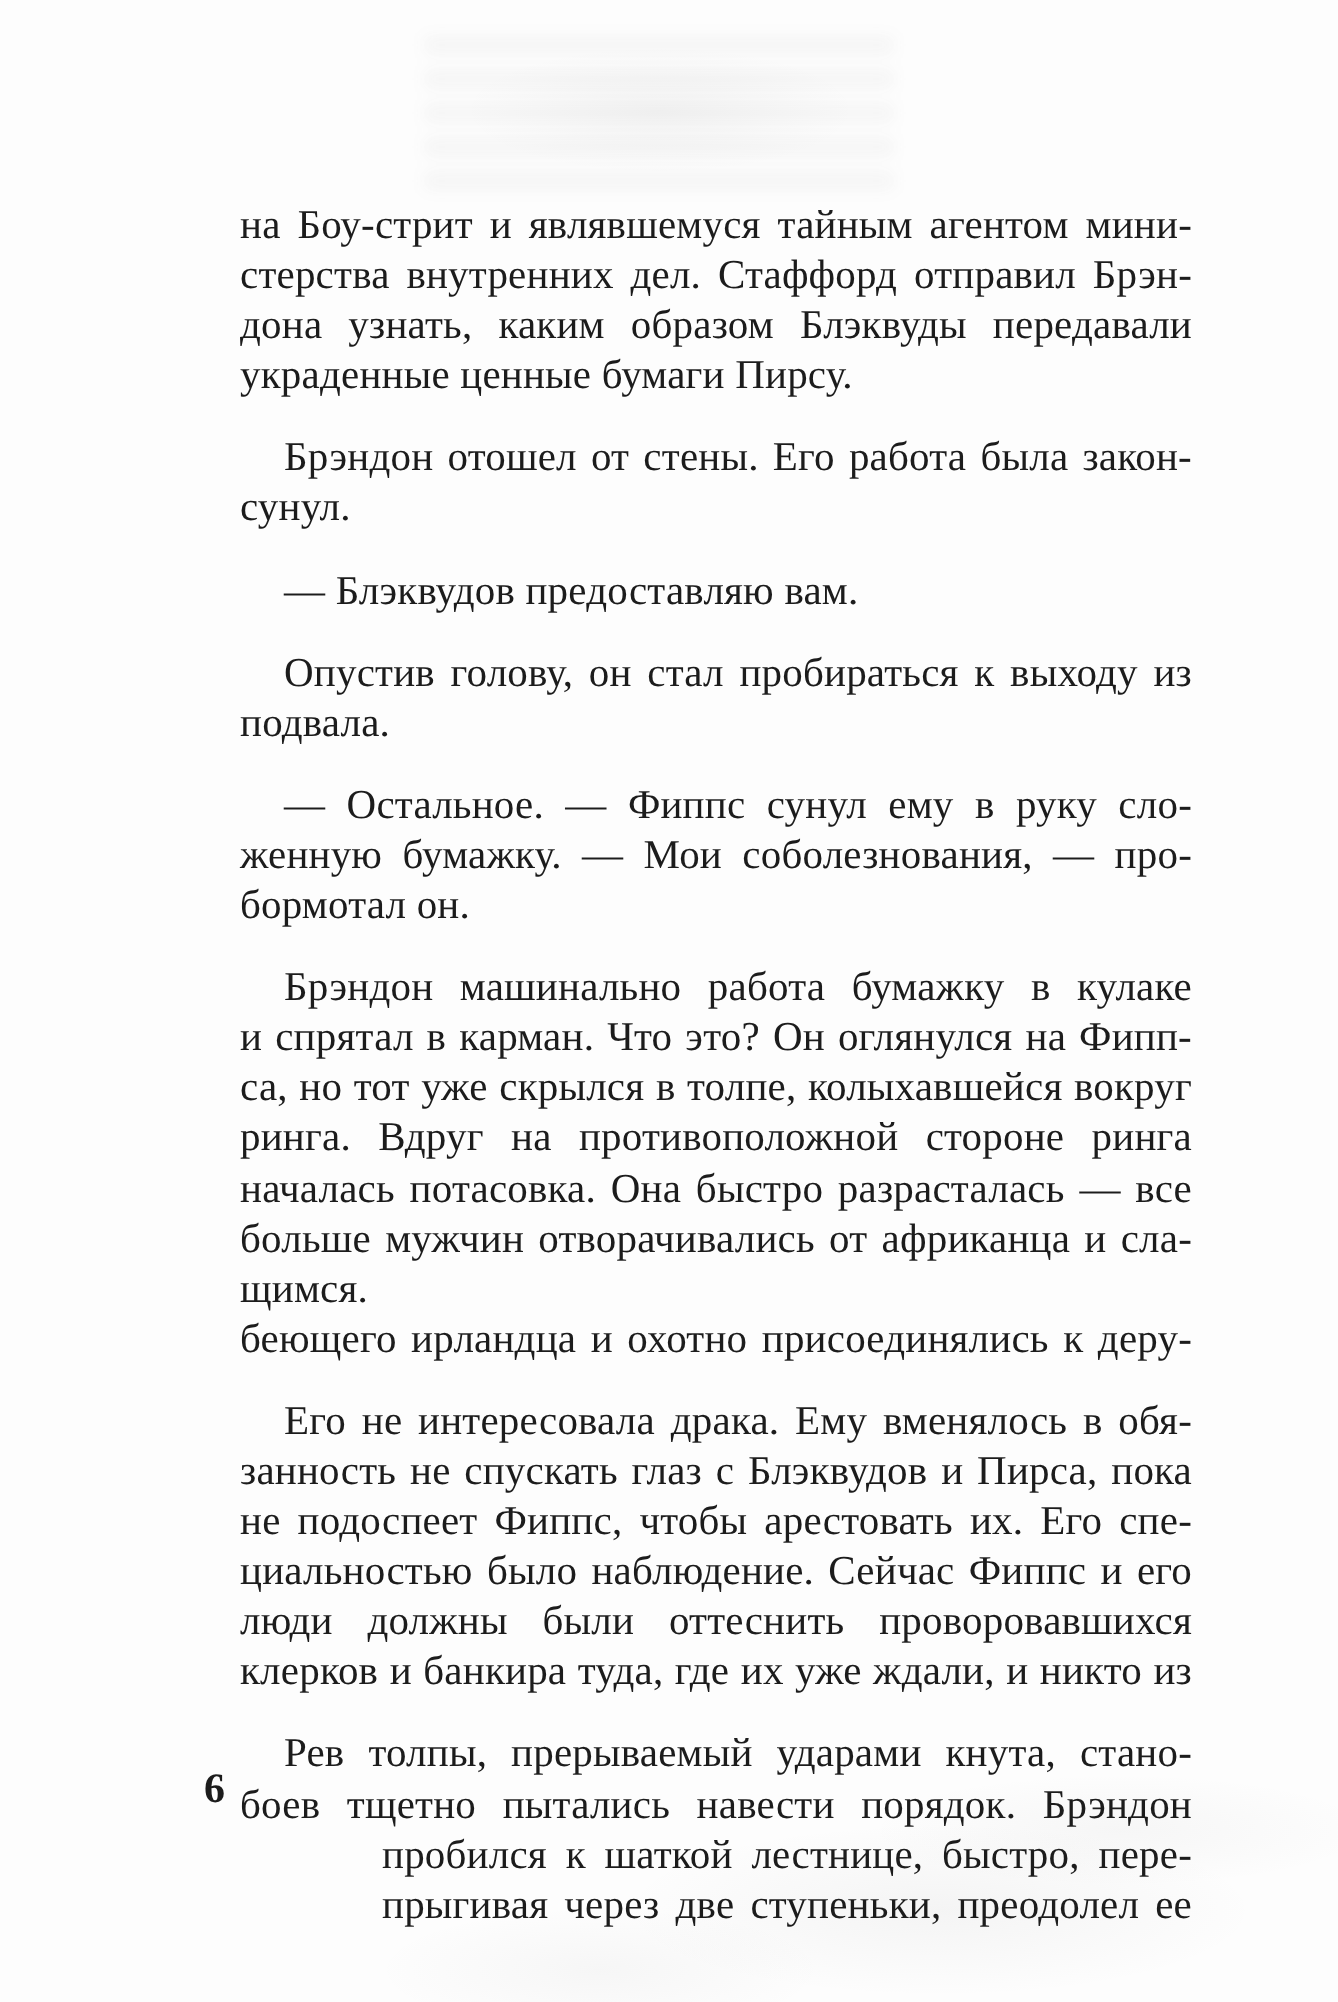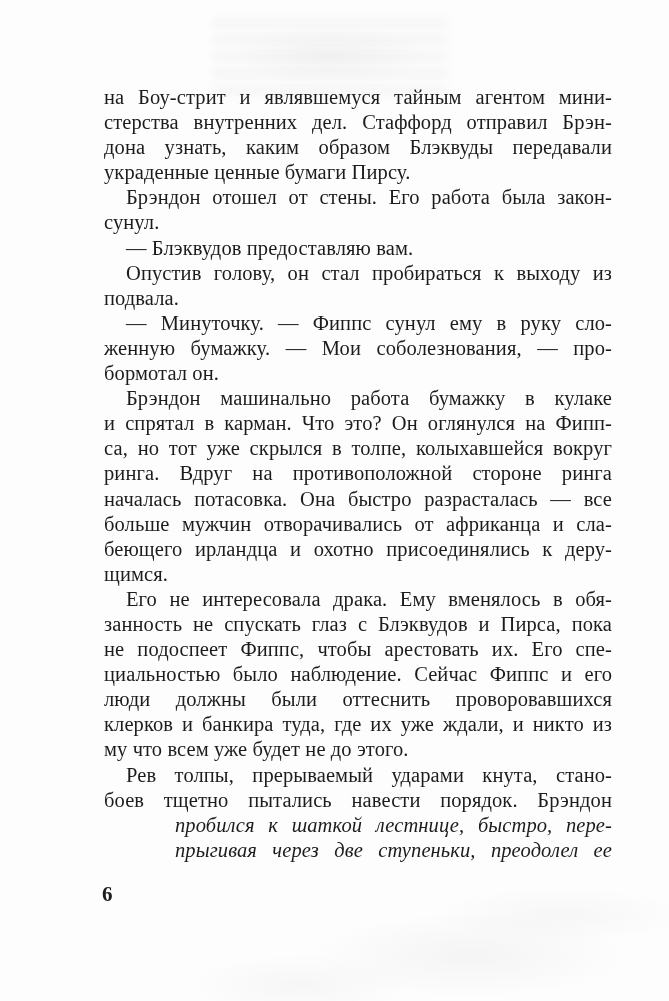--- a/index.html
+++ b/index.html
@@ -44,34 +44,33 @@
   }
   .text-block {
     position: absolute;
     left: 104px;
     top: 85px;
     width: 508px;
     font-size: 20.5px;
     line-height: 25.1px;
     letter-spacing: 0.1px;
   }
-  .para { margin: 0; padding: 0; }
+  .para { margin: 16px; padding: 0; }
   .line {
     text-align: justify;
     text-align-last: justify;
   }
   .line.e {              
     text-align-last: left;
   }
   .line.ind {            
     text-indent: 22px;
   }
   .line.wrap {           
     padding-left: 71px;
-    font-style: italic;
   }
   .folio {
     position: absolute;
     left: 102px;
     top: 882px;
     font-size: 21px;
     line-height: 25px;
     font-weight: bold;
     color: #1c1c1c;
   }
@@ -100,44 +99,43 @@
     <div class="para">
       <div class="line e ind">— Блэквудов предоставляю вам.</div>
     </div>
 
     <div class="para">
       <div class="line j ind">Опустив голову, он стал пробираться к выходу из</div>
       <div class="line e">подвала.</div>
     </div>
 
     <div class="para">
-      <div class="line j ind">— Минуточку. — Фиппс сунул ему в руку сло-</div>
+      <div class="line j ind">— Остальное. — Фиппс сунул ему в руку сло-</div>
       <div class="line j">женную бумажку. — Мои соболезнования, — про-</div>
       <div class="line e">бормотал он.</div>
     </div>
 
     <div class="para">
       <div class="line j ind">Брэндон машинально работа бумажку в кулаке</div>
       <div class="line j">и спрятал в карман. Что это? Он оглянулся на Фипп-</div>
       <div class="line j">са, но тот уже скрылся в толпе, колыхавшейся вокруг</div>
       <div class="line j">ринга. Вдруг на противоположной стороне ринга</div>
       <div class="line j">началась потасовка. Она быстро разрасталась — все</div>
       <div class="line j">больше мужчин отворачивались от африканца и сла-</div>
+      <div class="line e">щимся.</div>
       <div class="line j">беющего ирландца и охотно присоединялись к деру-</div>
-      <div class="line e">щимся.</div>
     </div>
 
     <div class="para">
       <div class="line j ind">Его не интересовала драка. Ему вменялось в обя-</div>
       <div class="line j">занность не спускать глаз с Блэквудов и Пирса, пока</div>
       <div class="line j">не подоспеет Фиппс, чтобы арестовать их. Его спе-</div>
       <div class="line j">циальностью было наблюдение. Сейчас Фиппс и его</div>
       <div class="line j">люди должны были оттеснить проворовавшихся</div>
       <div class="line j">клерков и банкира туда, где их уже ждали, и никто из</div>
-      <div class="line e">му что всем уже будет не до этого.</div>
     </div>
 
     <div class="para">
       <div class="line j ind">Рев толпы, прерываемый ударами кнута, стано-</div>
       <div class="line j">боев тщетно пытались навести порядок. Брэндон</div>
       <div class="line j wrap">пробился к шаткой лестнице, быстро, пере-</div>
       <div class="line j wrap">прыгивая через две ступеньки, преодолел ее</div>
     </div>
 
   </div>

